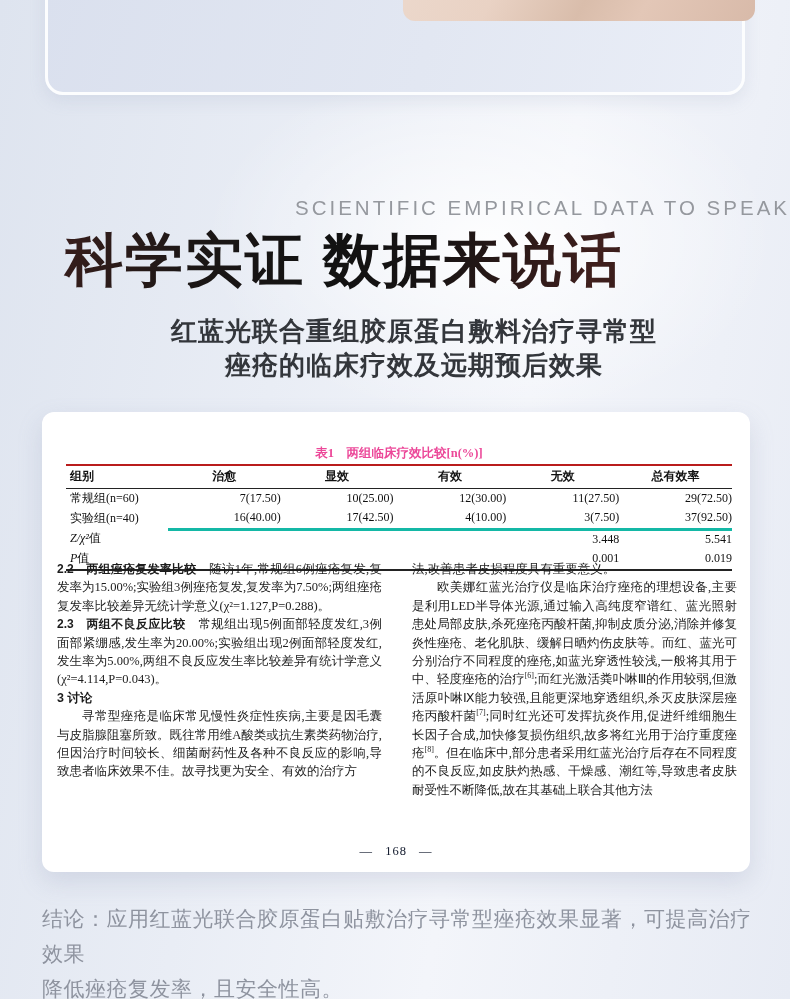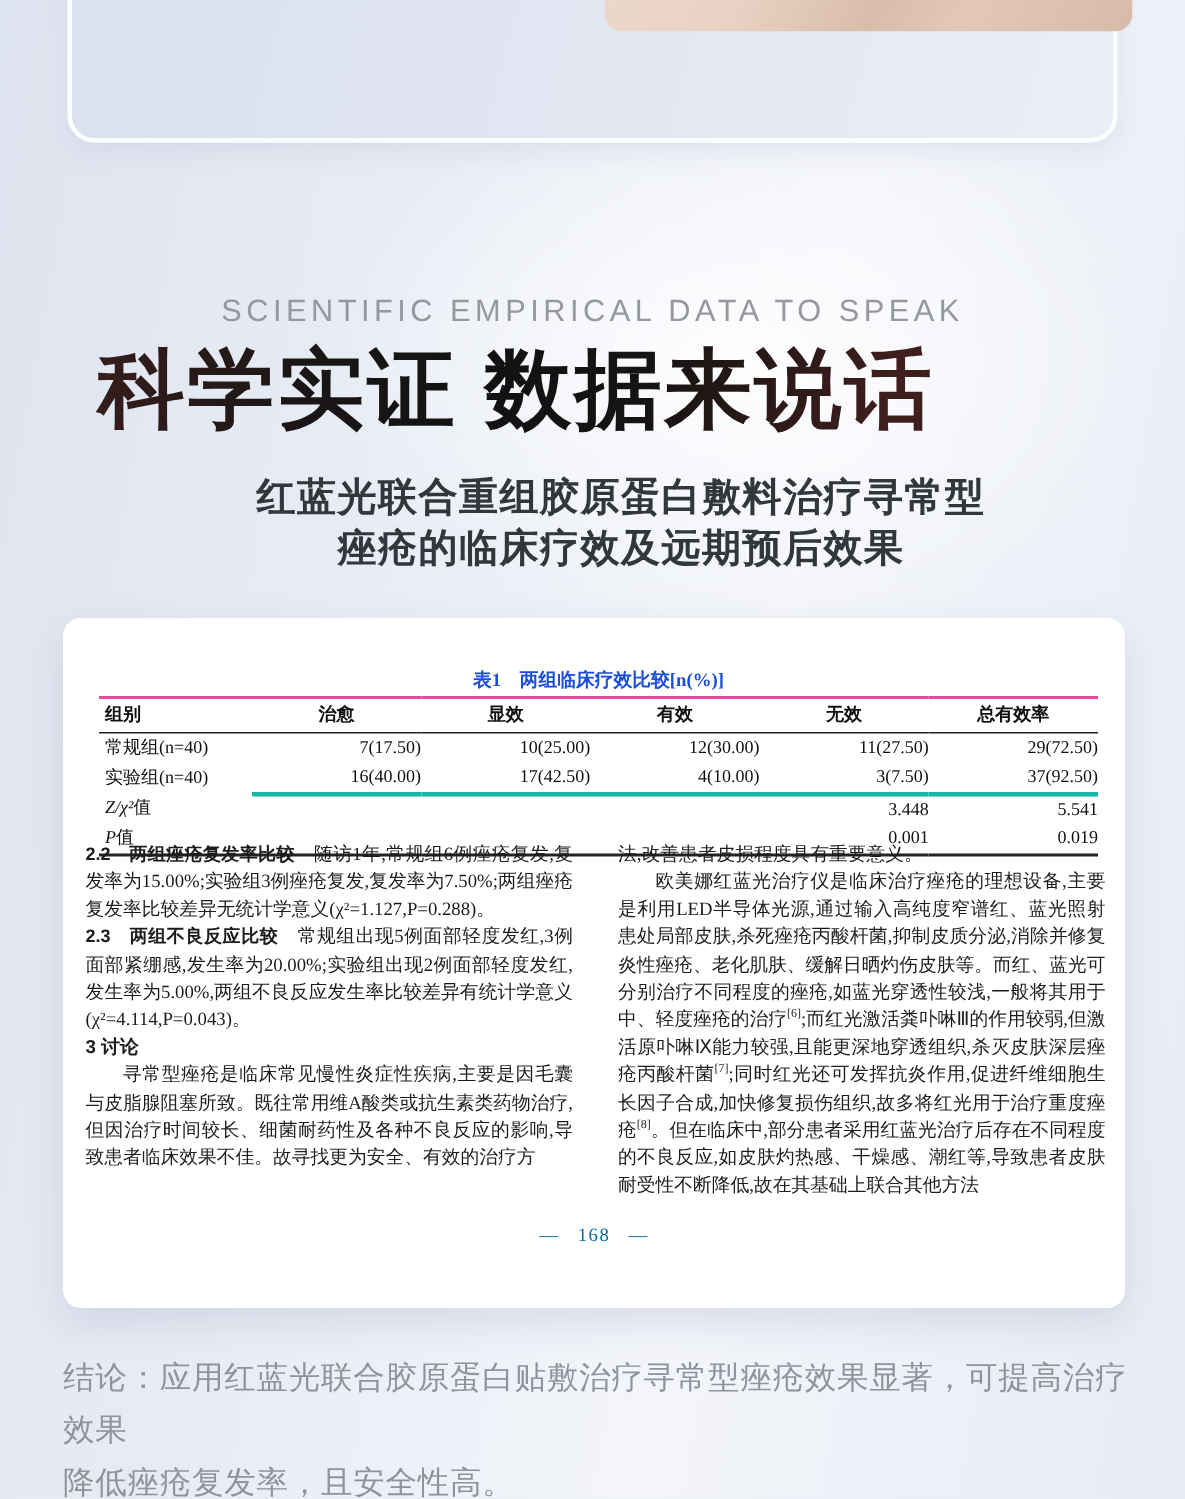--- a/index.html
+++ b/index.html
@@ -20,21 +20,21 @@
   }
   .after-photo{
     position:absolute;left:355px;top:-24px;width:352px;height:76px;border-radius:12px;
     background:
       radial-gradient(120% 150% at 18% -15%, #f1ded3 0%, rgba(241,222,211,0) 50%),
       linear-gradient(118deg,#ecd9cd 0%,#e9d2c4 30%,#d9bdab 54%,#e3c7b7 70%,#d8baa9 100%);
     overflow:hidden;
   }
   
   .eyebrow{
-    position:absolute;left:0;top:196px;width:790px;text-align:center;
+    position:absolute;left:0;top:196px;width:790px;text-align:right;
     font-size:20.5px;letter-spacing:3px;color:#95989e;font-weight:400;
   }
   .main-title{
     position:absolute;left:0;top:224px;width:688px;text-align:center;
     font-size:58px;line-height:72px;font-weight:800;letter-spacing:2px;
     background:linear-gradient(104deg,#44211f 0%,#1c1716 28%,#121212 48%,#161313 62%,#3f1f1d 86%,#301917 100%);
     -webkit-background-clip:text;background-clip:text;color:transparent;
   }
   .subtitle{
     position:absolute;left:0;top:314px;width:790px;text-align:center;
@@ -42,51 +42,51 @@
   }
   
   .paper-card{
     position:absolute;left:42px;top:412px;width:708px;height:460px;
     background:#ffffff;border-radius:12px;
     box-shadow:0 10px 24px rgba(130,142,172,.22);
     font-family:"Liberation Serif",serif;color:#1c1c1c;
   }
   .table-caption{
     position:absolute;left:24px;top:33px;width:666px;text-align:center;
-    font-size:12.5px;font-weight:600;color:#1d4ed8;
+    font-size:12.5px;font-weight:600;color:#ec4899;
   }
   table.results{
     position:absolute;left:24px;top:52px;width:666px;
     border-collapse:collapse;table-layout:fixed;
     font-size:12px;color:#111;
   }
   table.results col.c0{width:15.3%;}
   table.results col.cn{width:16.94%;}
   table.results th{
-    font-weight:600;border-top:2px solid #ec4899;border-bottom:1.5px solid #232323;
+    font-weight:600;border-top:2px solid #b91c1c;border-bottom:1.5px solid #232323;
     padding:2px 0 3px 0;text-align:center;
   }
   table.results th.first, table.results td.first{text-align:left;padding-left:4px;}
   table.results td{padding:1px 0 2px 0;text-align:right;height:15px;}
   table.results .rule-top{border-top:3px solid #14b8a6;}
   table.results tr.lastrow td{border-bottom:2px solid #232323;}
   .stat-sym{font-style:italic;}
   
   .columns{
     position:absolute;left:15px;top:148px;width:680px;display:flex;gap:30px;
   }
   .col{width:332px;font-size:12.5px;line-height:18.4px;text-align:justify;color:#1c1c1c;}
   .col p{margin:0;}
   .sec-head{font-weight:700;font-family:"Liberation Sans",sans-serif;font-size:12px;}
   .disc-head{font-weight:700;font-family:"Liberation Sans",sans-serif;font-size:12.5px;margin:10px 0 9px 0;}
   .indent{text-indent:2em;}
   .col sup{font-size:8px;line-height:0;}
   .page-number{
-    position:absolute;left:0;top:404px;width:708px;text-align:center;
-    font-size:12.5px;color:#0369a1;letter-spacing:1px;word-spacing:8px;
+    position:absolute;left:0;top:432px;width:708px;text-align:center;
+    font-size:12.5px;color:#0f172a;letter-spacing:1px;word-spacing:8px;
   }
   
   .conclusion{
     position:absolute;left:42px;top:901px;width:714px;
     font-size:21px;line-height:35px;color:#8e939f;font-weight:500;letter-spacing:.5px;
   }
 </style>
 </head>
 <body>
 
@@ -123,21 +123,21 @@
           <th class="first">组别</th>
           <th>治愈</th>
           <th>显效</th>
           <th>有效</th>
           <th>无效</th>
           <th>总有效率</th>
         </tr>
       </thead>
       <tbody>
         <tr>
-          <td class="first">常规组(n=40)</td>
+          <td class="first">常规组(n=60)</td>
           <td>7(17.50)</td>
           <td>10(25.00)</td>
           <td>12(30.00)</td>
           <td>11(27.50)</td>
           <td>29(72.50)</td>
         </tr>
         <tr>
           <td class="first">实验组(n=40)</td>
           <td>16(40.00)</td>
           <td>17(42.50)</td>

